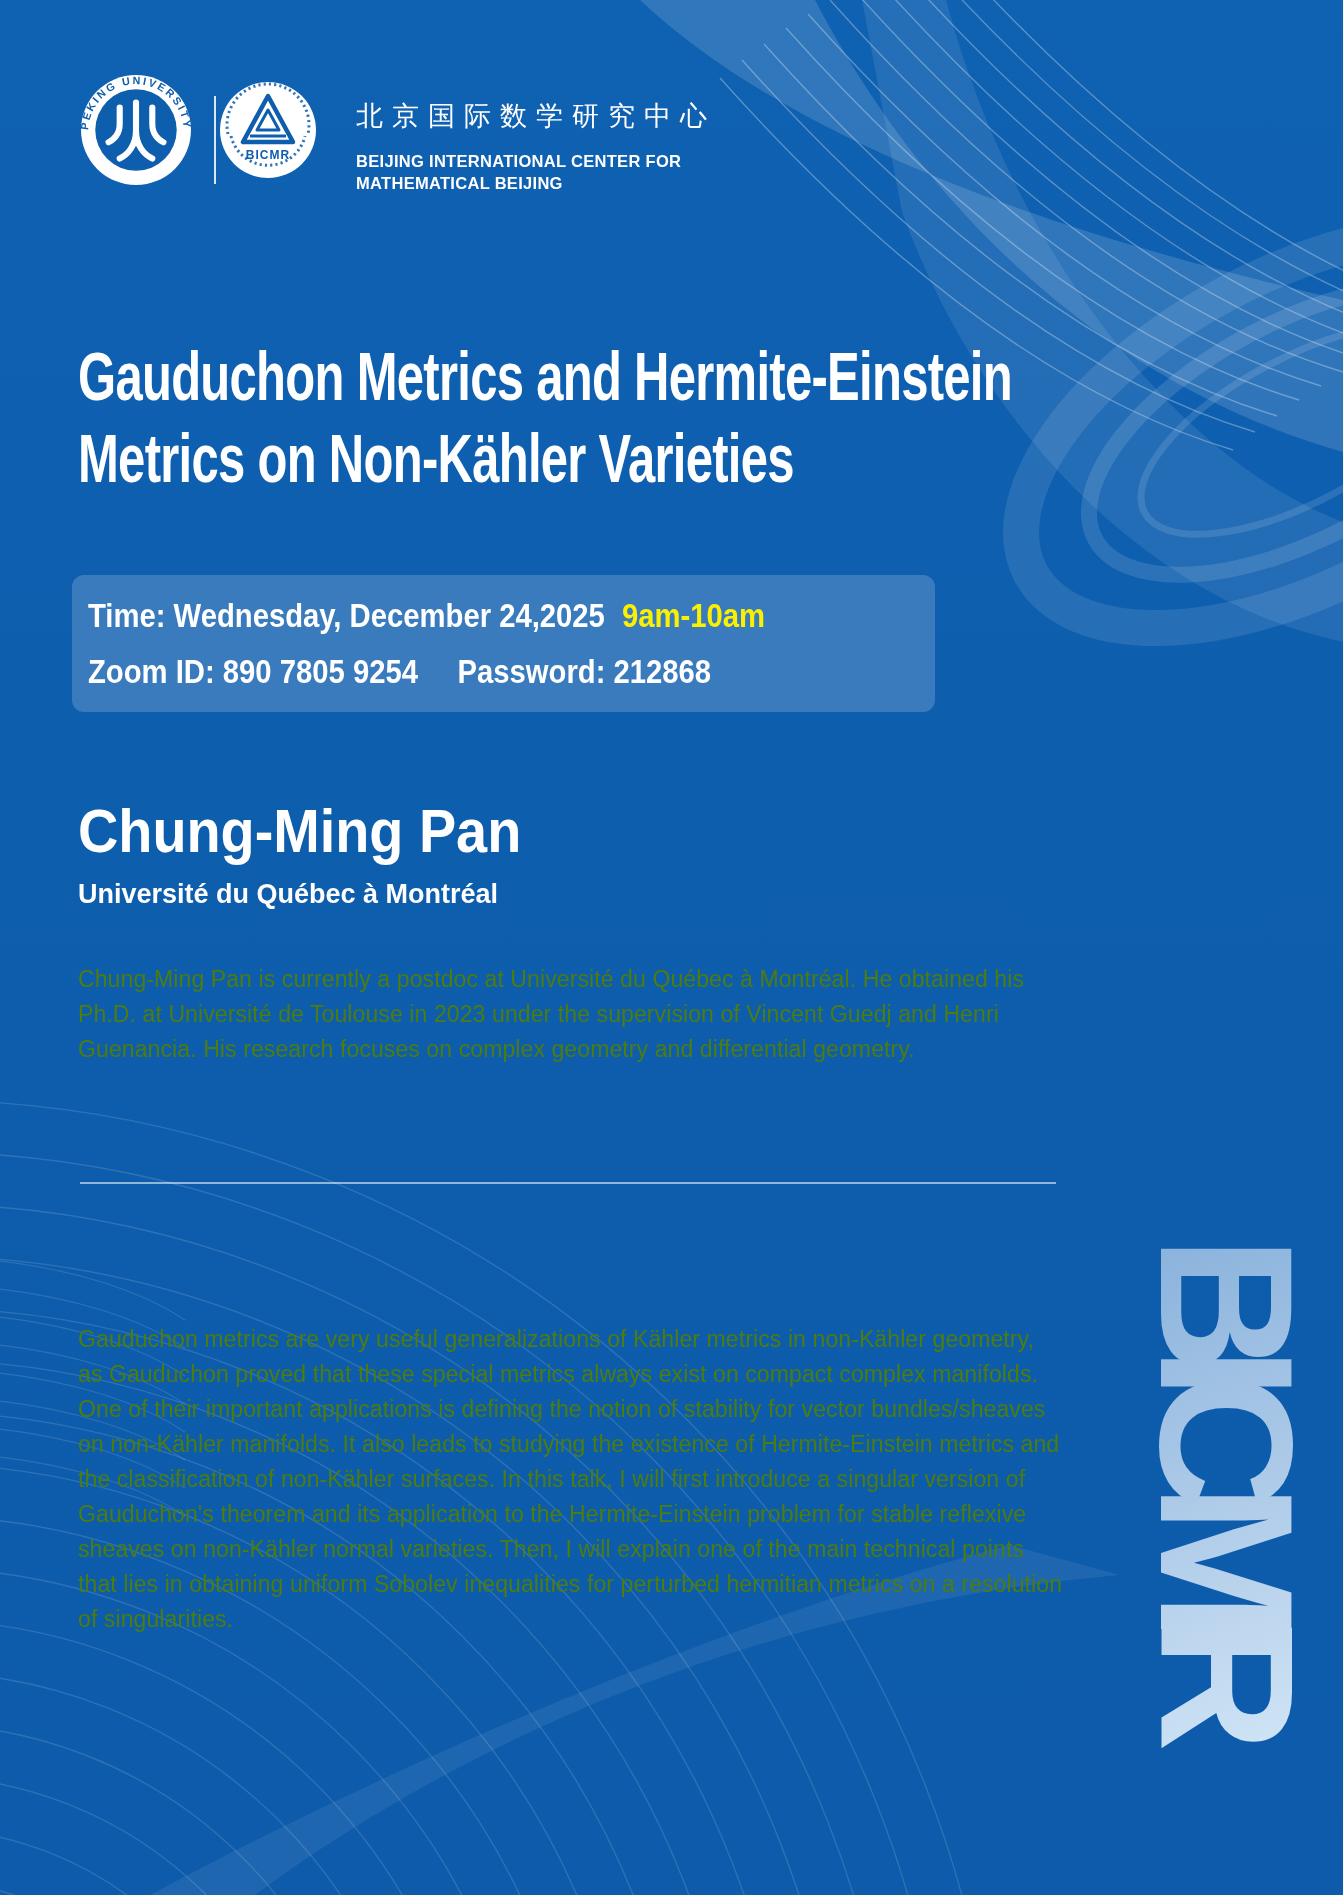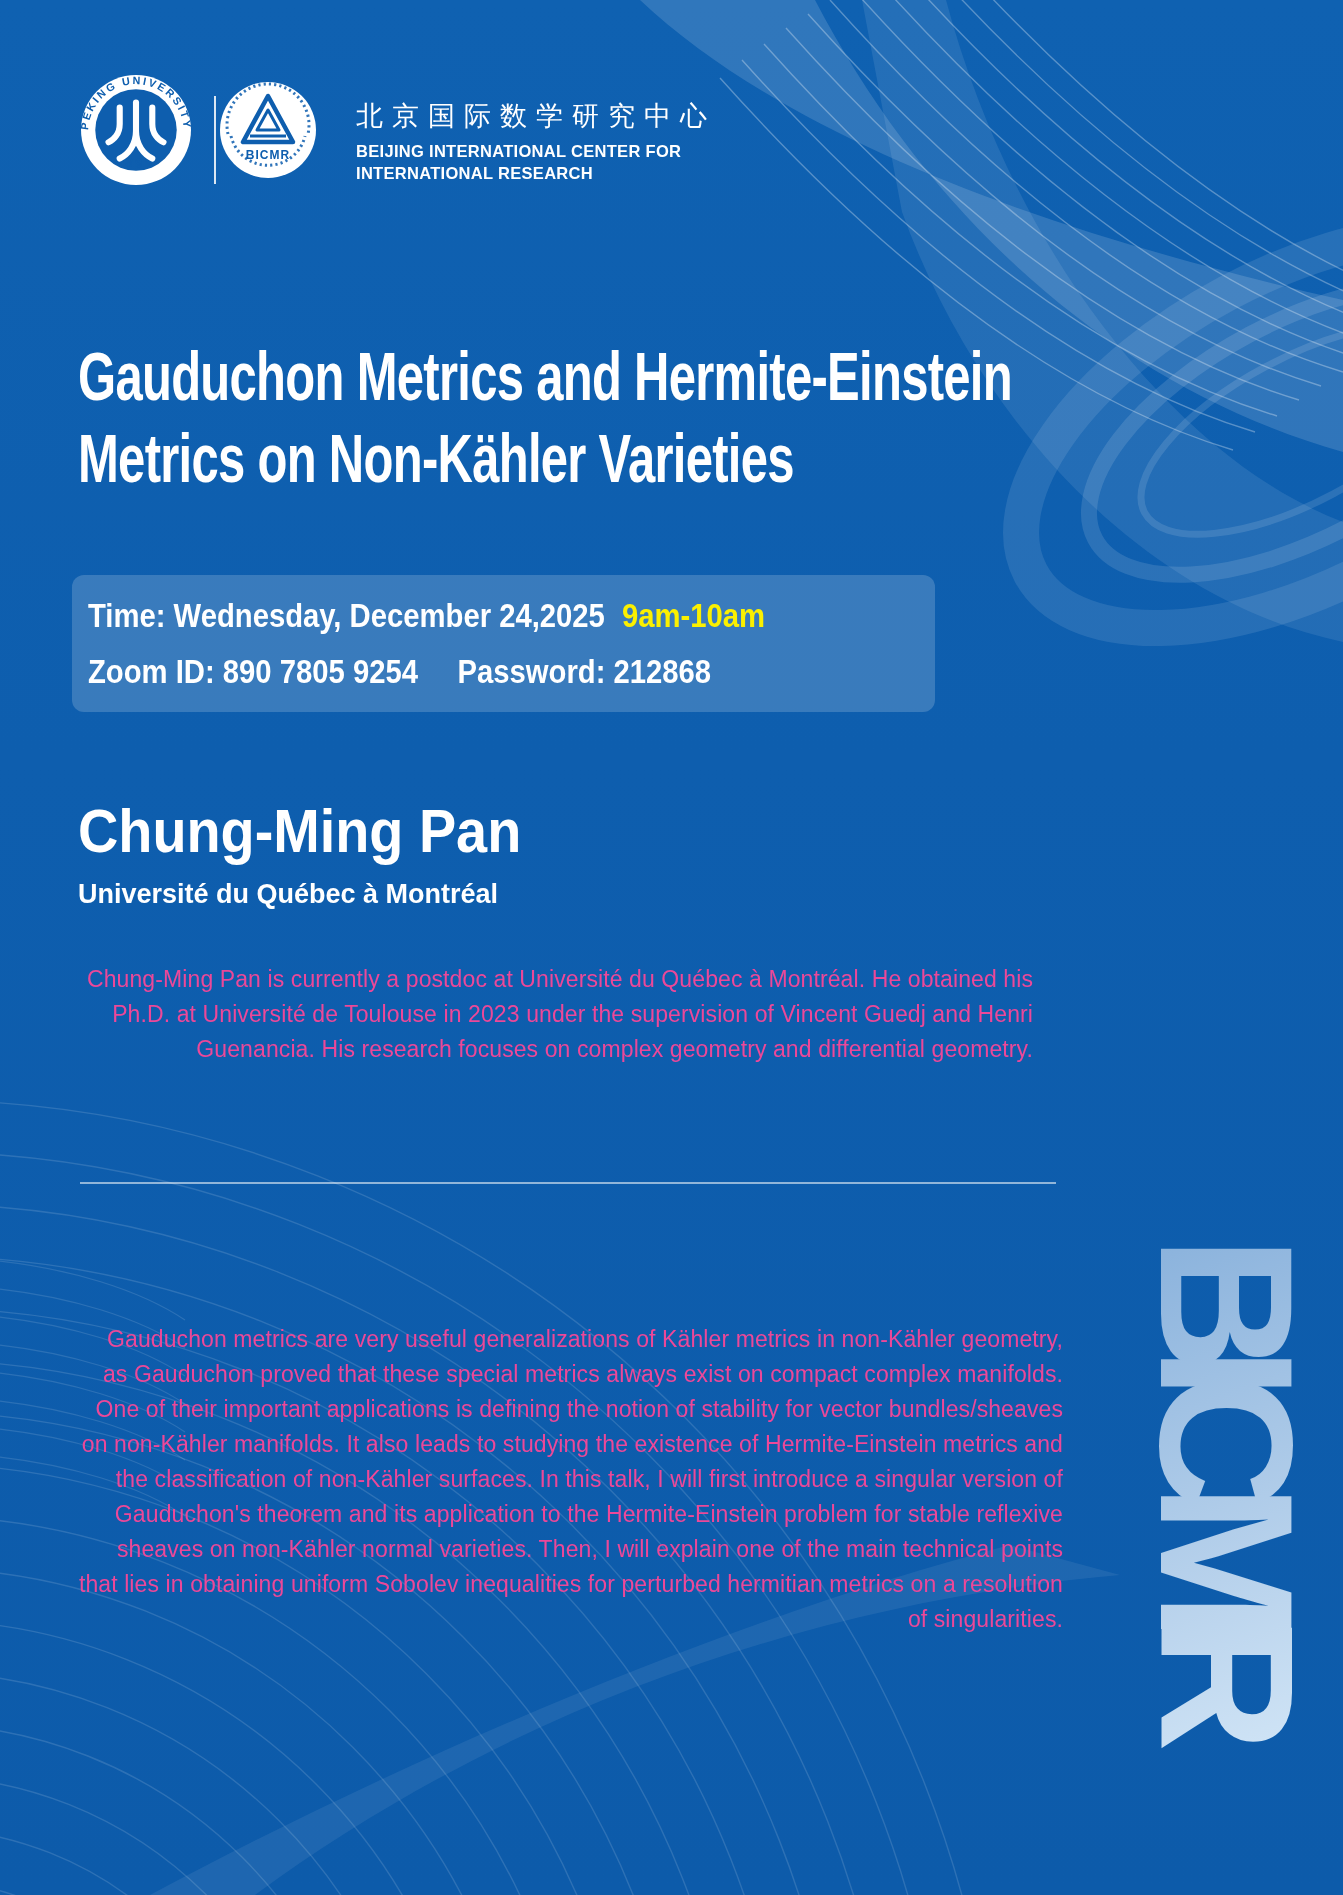--- a/index.html
+++ b/index.html
@@ -13,21 +13,21 @@
   
   .logo-divider{
     left:214px;top:96px;width:2px;height:88px;
     background:rgba(255,255,255,.85);
   }
   .wordmark{left:356px;top:101px;color:#fff;}
   .wordmark .cn{
     font-size:27px;font-weight:500;letter-spacing:9px;line-height:30px;white-space:nowrap;
   }
   .wordmark .en{
-    margin-top:9px;font-size:16.5px;font-weight:bold;letter-spacing:.3px;line-height:22px;white-space:nowrap;
+    margin-top:19px;font-size:16.5px;font-weight:bold;letter-spacing:.3px;line-height:22px;white-space:nowrap;
   }
   
   .talk-title{
     left:78px;top:336px;width:1420px;
     color:#fff;font-weight:bold;font-size:69px;line-height:82px;letter-spacing:-1px;
     transform:scaleX(.71);transform-origin:left top;white-space:nowrap;
   }
   
   .time-panel{
     left:72px;top:575px;width:863px;height:137px;border-radius:12px;
@@ -44,21 +44,21 @@
   
   .speaker-name{
     left:78px;top:799px;color:#fff;font-weight:bold;font-size:62px;line-height:64px;
     transform:scaleX(.9);transform-origin:left top;white-space:nowrap;
   }
   .speaker-aff{
     left:78px;top:878px;color:#fff;font-size:27px;line-height:32px;white-space:nowrap;font-weight:bold;
   }
   
   .para{
-    color:#ec4899;font-size:23px;line-height:35px;letter-spacing:.1px;text-align:right;
+    color:#4d7c0f;font-size:23px;line-height:35px;letter-spacing:.1px;
   }
   .bio{left:78px;top:962px;width:955px;}
   .abstract{left:78px;top:1322px;width:985px;}
   .divider{
     left:80px;top:1182px;width:976px;height:2px;background:rgba(255,255,255,.55);
   }
   
   .watermark{
     left:1156px;top:1236px;height:620px;
     writing-mode:vertical-rl;
@@ -174,21 +174,21 @@
     <g fill="none" stroke="#0e5eae" opacity="0.85">
       <path d="M10,54 a41,41 0 1 1 80,0" stroke-width="3" stroke-dasharray="2.2,3.1"></path>
       <path d="M13,56 a38,38 0 0 0 74,0" stroke-width="3" stroke-dasharray="2.2,3.1"></path>
     </g>
   </svg>
 
   <div class="abs wordmark">
     <div class="cn">北京国际数学研究中心</div>
     <div class="en">
       <div>BEIJING INTERNATIONAL CENTER FOR</div>
-      <div>INTERNATIONAL RESEARCH</div>
+      <div>MATHEMATICAL BEIJING</div>
     </div>
   </div>
 </div>
 
 <div class="abs talk-title">
   <div>Gauduchon Metrics and Hermite-Einstein</div>
   <div>Metrics on Non-Kähler Varieties</div>
 </div>
 
 <div class="abs time-panel">

